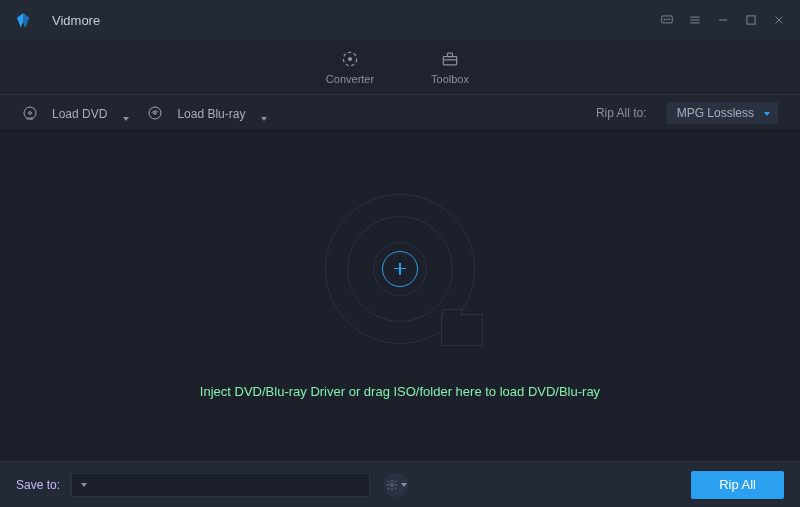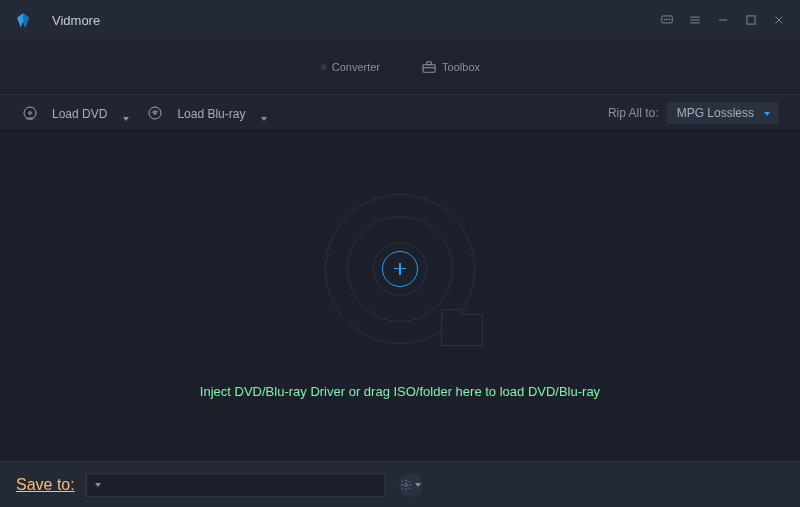--- a/index.html
+++ b/index.html
@@ -8,54 +8,54 @@
 
 .titlebar { height: 40px; display: flex; align-items: center; padding: 0 14px; background: #242a35; }
 .logo-wrap { display: flex; align-items: center; gap: 20px; }
 .logo-text { color: #c5cbd6; font-size: 13px; }
 .titlebar-spacer { flex: 1; }
 .titlebar-icons { display: flex; align-items: center; gap: 14px; }
 .titlebar-icons svg { width: 14px; height: 14px; stroke: #8a919e; fill: none; stroke-width: 1.5; cursor: pointer; }
 
 
 .tabrow { height: 55px; display: flex; justify-content: center; gap: 40px; border-bottom: 1px solid #2b3240; }
-.tab { display: flex; flex-direction: row; align-items: center; justify-content: center; gap: 4px; width: 60px; cursor: pointer; position: relative; }
+.tab { display: flex; flex-direction: column; align-items: center; justify-content: center; gap: 4px; width: 60px; cursor: pointer; position: relative; }
 .tab .lbl { font-size: 11px; color: #8a919e; }
 .tab.active .lbl { color: #2b9ff0; }
 .tab.active::after { content: ""; position: absolute; bottom: -1px; left: -2px; right: -2px; height: 2px; background: #2b9ff0; }
 .tab svg { width: 20px; height: 20px; }
 
 
 .subbar { height: 36px; display: flex; align-items: center; padding: 0 22px; gap: 18px; background: #20252f; border-bottom: 1px solid #151922;}
 .load-btn { display: flex; align-items: flex-end; gap: 14px; font-size: 12px; color: #a7aebc; cursor: pointer; }
 .load-btn svg { width: 16px; height: 16px; }
 .caret { width: 0; height: 0; border-left: 3px solid transparent; border-right: 3px solid transparent; border-top: 4px solid #8a919e; margin-left: 2px; }
 .subbar-spacer { flex: 1; }
-.ripall-to { display: flex; align-items: center; gap: 8px; font-size: 12px; color: #8a919e; }
+.ripall-to { display: flex; align-items: center; gap: 20px; font-size: 12px; color: #8a919e; }
 .format-box { background: #2a3140; padding: 4px 24px 4px 10px; color: #a7aebc; font-size: 12px; cursor: pointer; position: relative; min-width: 100px; }
 .format-box .caret { position: absolute; right: 8px; top: 10px; border-top-color: #2b9ff0; }
 
 
 .main { height: 330px; display: flex; flex-direction: column; align-items: center; justify-content: center; background: #1b202a; }
 .disc-illu { width: 150px; height: 150px; position: relative; cursor: pointer; }
 .ring { position: absolute; border-radius: 50%; border: 1px solid #2b3240; }
 .ring.r1 { inset: 0; }
 .ring.r2 { inset: 22px; }
 .ring.r3 { inset: 48px; }
 .plus-circle { position: absolute; top: 50%; left: 50%; width: 36px; height: 36px; transform: translate(-50%, -50%); border: 1px solid #2b9ff0; border-radius: 50%; display: flex; align-items: center; justify-content: center; }
 .plus-circle::before, .plus-circle::after { content: ""; position: absolute; background: #2b9ff0; }
 .plus-circle::before { width: 12px; height: 1.5px; }
 .plus-circle::after { width: 1.5px; height: 12px; }
 .folder-il { position: absolute; right: -8px; bottom: -2px; width: 42px; height: 32px; border: 1px solid #2b3240; background: #1b202a; }
 .folder-il::before { content: ""; position: absolute; top: -6px; left: 0; width: 18px; height: 6px; border: 1px solid #2b3240; border-bottom: none; background: #1b202a;}
 .hint { margin-top: 40px; font-size: 13px; color: #86efac; }
 
 
 .bottombar { height: 46px; display: flex; align-items: center; padding: 0 16px; gap: 10px; border-top: 1px solid #2b3240; background: #242a35;}
-.save-lbl { font-size: 16px; color: #fdba74; text-decoration: underline; }
+.save-lbl { font-size: 12px; color: #c4b5fd; }
 .save-input { flex: 0 0 300px; display: flex; align-items: center; background: #1b202a; border: 1px solid #2b3240; height: 24px; }
 .save-input span { flex: 1; padding: 0 8px; font-size: 11px; color: #8a919e; white-space: nowrap; overflow: hidden; }
 .save-input .dd { width: 22px; display: flex; align-items: center; justify-content: center; border-left: 1px solid #2b3240; height: 100%; cursor: pointer;}
 .gear-circ { width: 24px; height: 24px; border-radius: 50%; background: #2a3140; display: flex; align-items: center; justify-content: center; cursor: pointer; margin-left: 4px;}
 .gear-circ .caret { margin-left: 3px; }
 .gear-circ svg { width: 12px; height: 12px; stroke: #a7aebc; fill: none; }
 .btm-spacer { flex: 1; }
 .merge { display: flex; align-items: center; gap: 6px; font-size: 12px; color: #8a919e; cursor: pointer; }
 .merge .chk { width: 12px; height: 12px; border: 1px solid #5a6272; }
 .rip-btn { background: #2b9ff0; color: #fff; font-size: 13px; padding: 0 28px; height: 28px; display: flex; align-items: center; border-radius: 2px; cursor: pointer; margin-left: 14px;}
@@ -163,13 +163,16 @@
       </div>
   </div>
   <div class="gear-circ">
     <svg viewBox="0 0 24 24">
         <circle cx="12" cy="12" r="3"></circle>
         <path d="M12 2v3M12 19v3M4.2 4.2l2.1 2.1M17.7 17.7l2.1 2.1M2 12h3M19 12h3M4.2 19.8l2.1-2.1M17.7 6.3l2.1-2.1" stroke-width="1.5"></path>
       </svg>
     <div class="caret"></div>
   </div>
   <div class="btm-spacer"></div>
+  <div class="rip-btn">
+    <span>Rip All</span>
+  </div>
 </div>
 
 </body></html>

